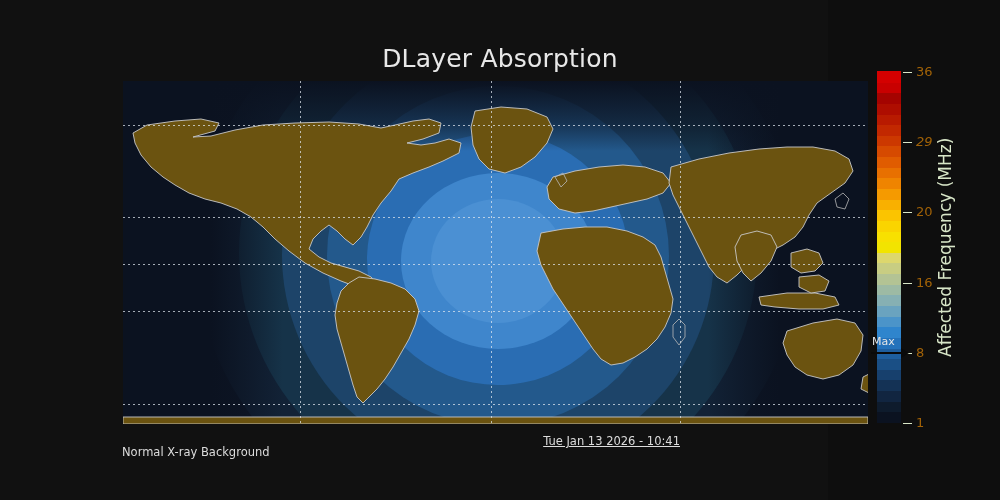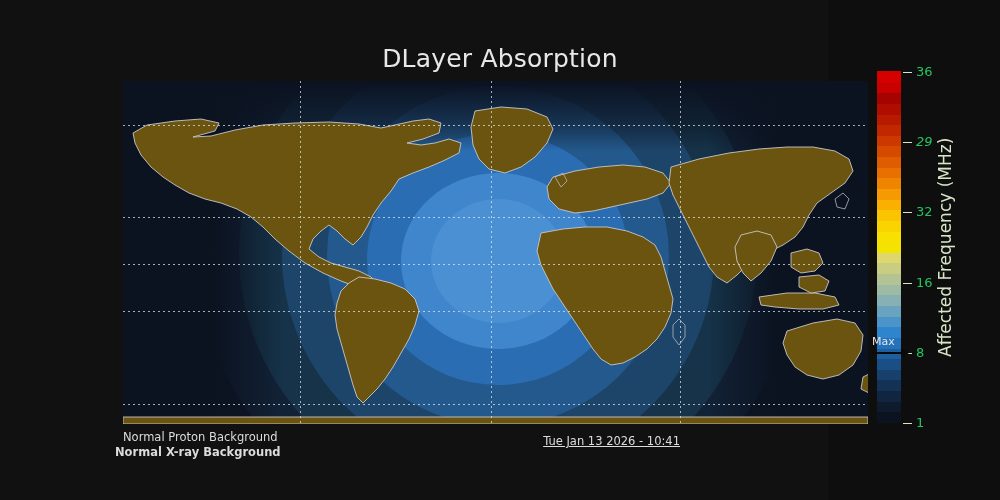--- a/index.html
+++ b/index.html
@@ -30,38 +30,38 @@
           rgba(225,232,240,.72) 0 2px, rgba(0,0,0,0) 2px 5px);}
 
   #landsvg{position:absolute;left:0;top:0;width:745px;height:343px;}
   .land{fill:#6b5310;stroke:#c8c8c8;stroke-width:.9;stroke-linejoin:round;}
   .coast{fill:none;stroke:#b9b9b9;stroke-width:.8;}
 
   
   #cbar{position:absolute;left:877px;top:72px;width:24px;height:351px;}
   .cb-seg{position:absolute;left:0;width:24px;}
   .cb-tick{position:absolute;left:26px;width:9px;height:1px;background:#d8e6c8;}
-  .cb-lab{position:absolute;left:39px;color:#22c55e;font-size:13px;
+  .cb-lab{position:absolute;left:39px;color:#a16207;font-size:13px;
           transform:translateY(-8px);white-space:nowrap;}
   #cb-title{position:absolute;left:934px;top:72px;height:351px;width:22px;
             color:#d8e6c8;font-size:17px;
             writing-mode:vertical-rl;transform:rotate(180deg);
             display:flex;align-items:center;justify-content:center;}
 
   #maxmark{position:absolute;left:869px;top:350px;width:40px;height:24px;}
   #maxmark .mlab{position:absolute;left:3px;top:0px;color:#e6e6e6;font-size:11px;}
   #maxmark .marrow{position:absolute;left:2px;top:17px;width:34px;height:2px;background:#0a0a0a;}
   #maxmark .mhead{position:absolute;left:32px;top:13px;width:0;height:0;
         border-left:8px solid #0a0a0a;border-top:5px solid transparent;
         border-bottom:5px solid transparent;}
 
   
   .note{position:absolute;color:#dcdcdc;font-size:11.5px;}
   #note1{left:123px;top:430px;}
-  #note2{left:115px;top:445px;font-weight:bold;}
+  #note2{left:122px;top:445px;}
   #stamp{position:absolute;right:148px;top:434px;color:#dcdcdc;font-size:11.5px;text-decoration:underline;}
   #copy{position:absolute;left:10px;top:478px;color:#cfcfcf;font-size:12px;
         font-style:italic;}
 </style>
 </head>
 <body>
 
 <div id="root">
 
   <div class="title">DLayer Absorption</div>
@@ -197,30 +197,29 @@
       <div class="cb-seg" style="background: rgb(212, 0, 0); bottom: 340.364px; height: 11.2364px;"></div>
     </div>
   <div id="cb-ticks">
       <div class="cb-tick" style="top: 423px; left: 903px; position: absolute;"></div>
       <div class="cb-lab" style="top: 423px; left: 916px; position: absolute;">1</div>
       <div class="cb-tick" style="top: 352.8px; left: 903px; position: absolute;"></div>
       <div class="cb-lab" style="top: 352.8px; left: 916px; position: absolute;">8</div>
       <div class="cb-tick" style="top: 282.6px; left: 903px; position: absolute;"></div>
       <div class="cb-lab" style="top: 282.6px; left: 916px; position: absolute;">16</div>
       <div class="cb-tick" style="top: 212.4px; left: 903px; position: absolute;"></div>
-      <div class="cb-lab" style="top: 212.4px; left: 916px; position: absolute;">32</div>
+      <div class="cb-lab" style="top: 212.4px; left: 916px; position: absolute;">20</div>
       <div class="cb-tick" style="top: 142.2px; left: 903px; position: absolute;"></div>
       <div class="cb-lab" style="top: 142.2px; left: 916px; position: absolute; font-style: italic;">29</div>
       <div class="cb-tick" style="top: 72px; left: 903px; position: absolute;"></div>
       <div class="cb-lab" style="top: 72px; left: 916px; position: absolute;">36</div>
     </div>
   <div id="cb-title">Affected Frequency (MHz)</div>
 
   <div id="maxmark" style="top: 334.8px;">
     <span class="mlab">Max</span>
     <span class="marrow"></span>
     <span class="mhead"></span>
   </div>
 
-  <div class="note" id="note1">Normal Proton Background</div>
   <div class="note" id="note2">Normal X-ray Background</div>
   <div id="stamp">Tue Jan 13 2026 - 10:41</div>
 </div>
 
 </body></html>

